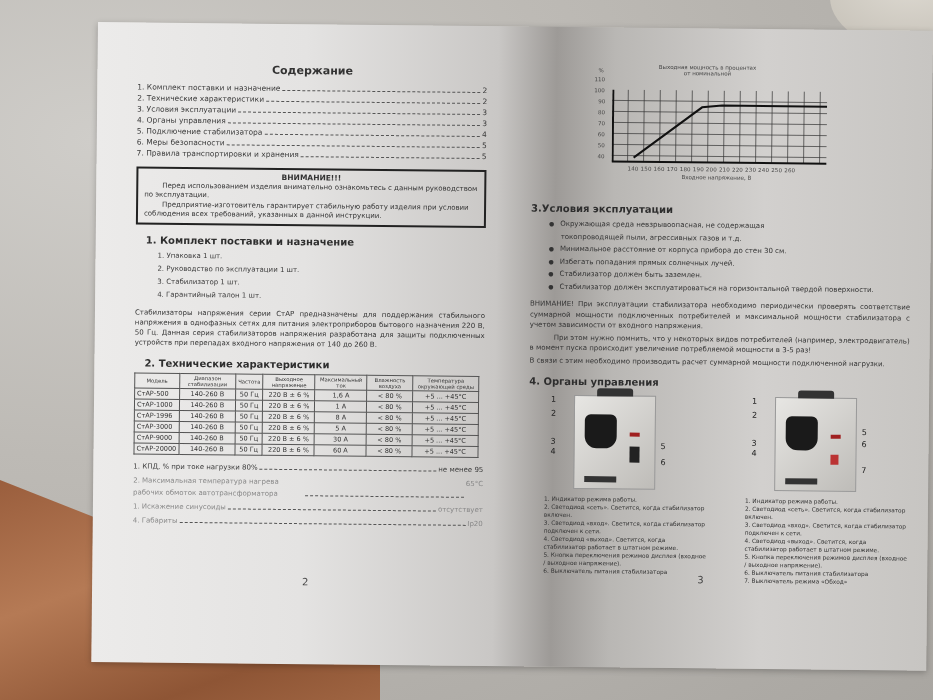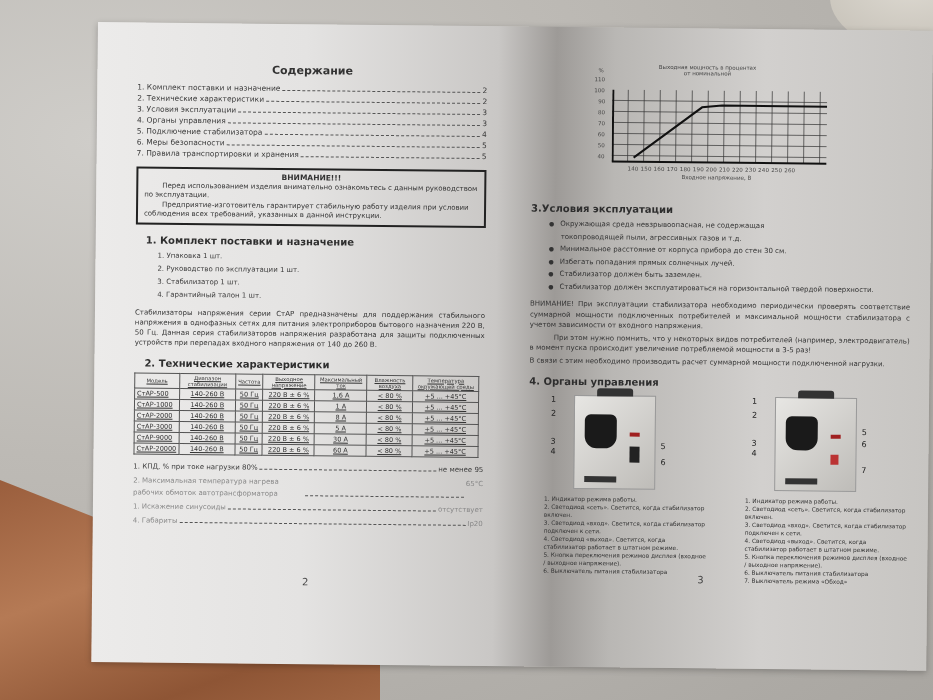--- a/index.html
+++ b/index.html
@@ -37,21 +37,21 @@
   .toc-row { display:flex; font-size:7.5px; line-height:11px; color:#3a3a3a; }
   .toc-row .lbl { white-space:nowrap; }
   .toc-row .dots { flex:1; border-bottom:1px dashed #555; margin:0 2px 3px 2px; }
   .notice { margin-top:8px; border:2px solid #222; padding:3px 6px; font-size:7px; line-height:9.5px; color:#333; }
   .notice .h { text-align:center; font-weight:bold; font-size:7.5px; }
   .notice p { margin:0; text-indent:18px; }
   h2 { font-size:10px; margin:10px 0 4px 10px; color:#2e2e2e; }
   .olist { margin:0 0 0 22px; font-size:7px; line-height:13px; color:#3a3a3a; }
   .para { font-size:7px; line-height:10px; text-align:justify; color:#333; margin-top:6px; }
   table.spec { border-collapse:collapse; font-size:6.5px; margin-top:2px; width:345px; color:#333; }
-  table.spec th, table.spec td { border:1px solid #555; padding:1px 2px; text-align:center;text-decoration:underline; }
+  table.spec th, table.spec td { border:1px solid #555; padding:1px 2px; text-align:center; }
   table.spec th { font-size:5.3px; font-weight:normal; line-height:6px; }
   table.spec td:first-child { text-align:left; }
   .crow { display:flex; font-size:7px; line-height:12px; color:#3a3a3a; margin-top:2px; }
   .crow .dots { flex:1; border-bottom:1px dashed #555; margin:0 2px 4px 2px; }
   .crow.faded { color:#888; }
   .pnum { position:absolute; font-size:10px; color:#444; }
   .chart-wrap { position:relative; width:230px; height:130px; margin-left:60px; margin-top:36px; }
   .chart-title { position:absolute; left:40px; top:0; width:150px; text-align:center; font-size:5.5px; color:#444; line-height:6px; }
   .ylab { position:absolute; font-size:5.5px; color:#444; }
   .xlab { position:absolute; font-size:5.5px; color:#444; }
@@ -163,21 +163,21 @@
         <tr>
           <td>СтАР-1000</td>
             <td>140-260 В</td>
             <td>50 Гц</td>
             <td>220 В ± 6 %</td>
             <td>1 А</td>
             <td>&lt; 80 %</td>
             <td>+5 ... +45°C</td>
         </tr>
         <tr>
-          <td>СтАР-2000</td>
+          <td>СтАР-1996</td>
             <td>140-260 В</td>
             <td>50 Гц</td>
             <td>220 В ± 6 %</td>
             <td>8 А</td>
             <td>&lt; 80 %</td>
             <td>+5 ... +45°C</td>
         </tr>
         <tr>
           <td>СтАР-3000</td>
             <td>140-260 В</td>

